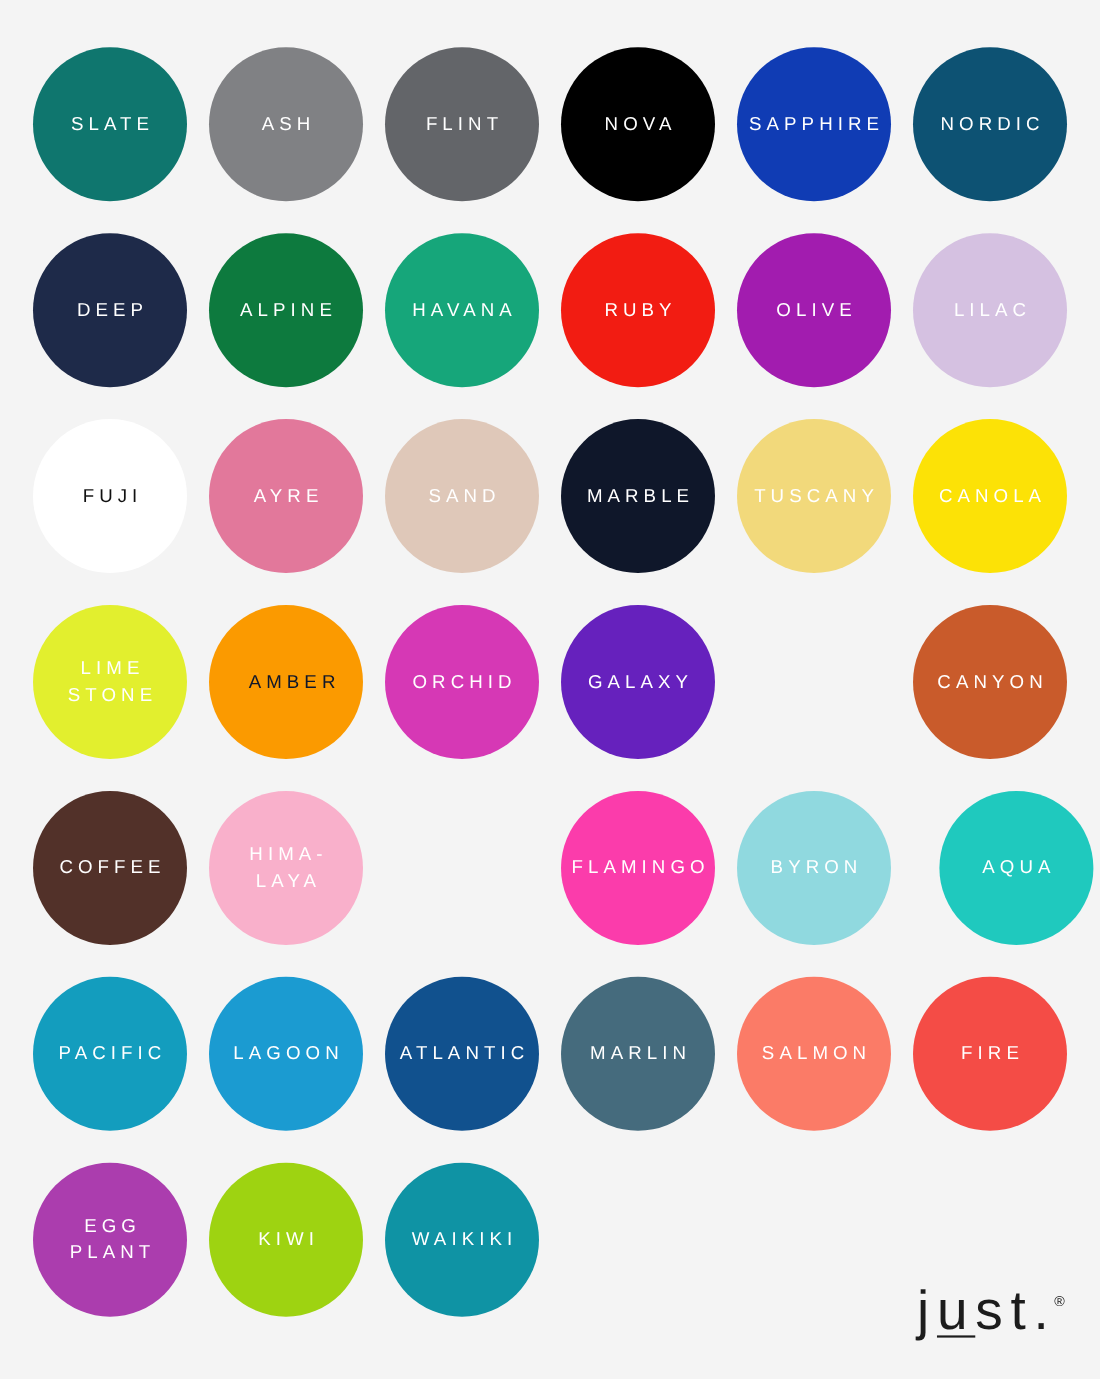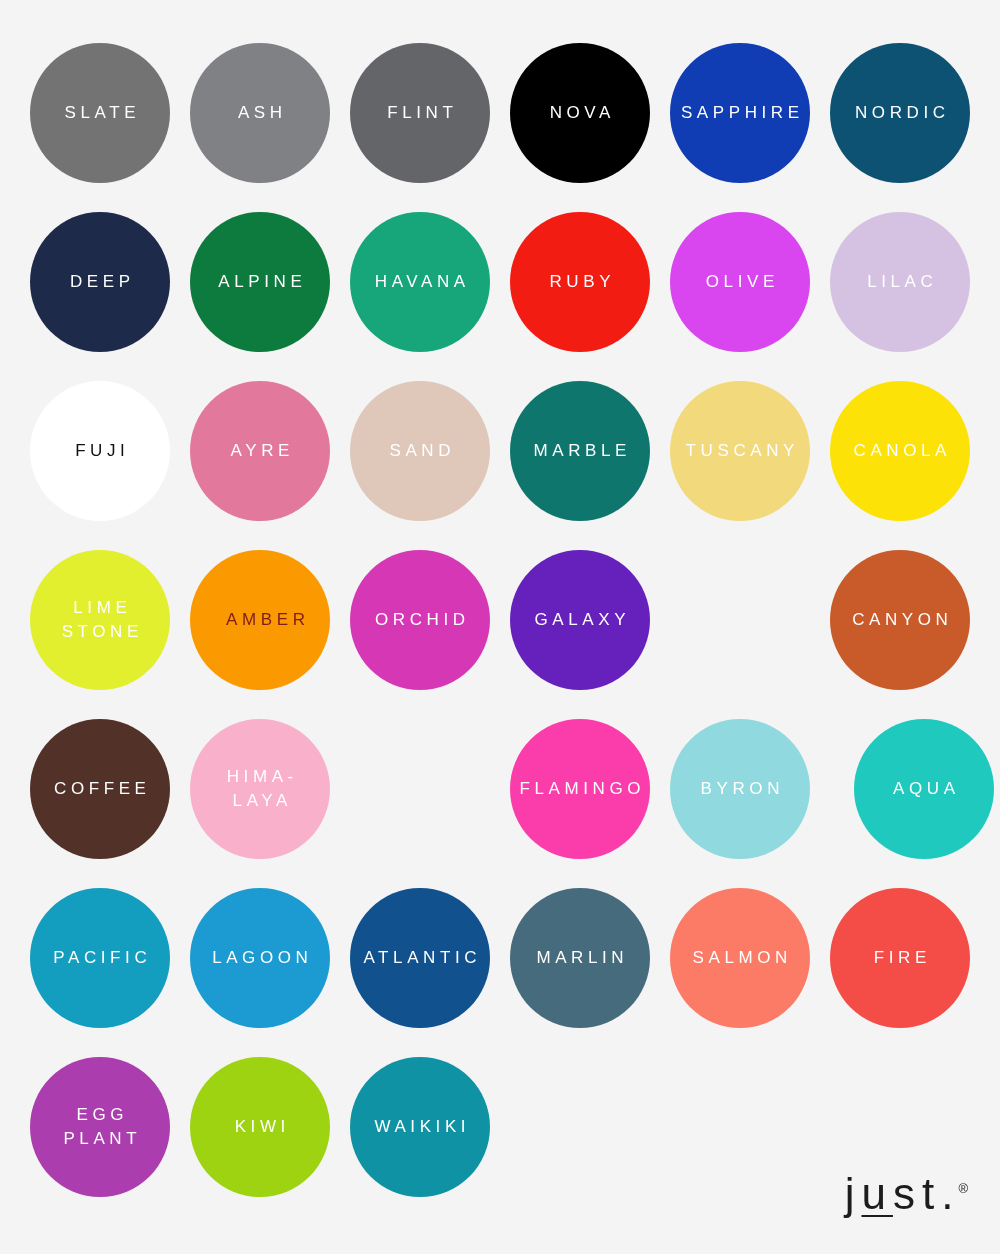--- a/index.html
+++ b/index.html
@@ -77,21 +77,21 @@
     position: absolute;
     right: 32px;
     bottom: 38px;
     display: flex;
     align-items: flex-start;
     color: #1c1c1c;
   }
 
   .brand-wordmark {
     font-family: "Liberation Sans", sans-serif;
-    font-size: 44px;
+    font-size: 50px;
     font-weight: 300;
     letter-spacing: 7px;
     line-height: 1;
     color: #1c1c1c;
   }
 
   .brand-wordmark .logo-u {
     text-decoration: underline;
     text-underline-offset: 6px;
     text-decoration-thickness: 2px;
@@ -105,21 +105,21 @@
     margin-left: -2px;
     color: #1c1c1c;
   }
 </style>
 </head>
 <body>
 
 <div class="palette-board">
   <div class="swatch-grid" id="swatch-grid">
       <div class="swatch-row" style="top: 43px;">
-        <div class="swatch" title="SLATE" style="left: 30px; background: #737373;">
+        <div class="swatch" title="SLATE" style="left: 30px; background: #0f766e;">
           <span class="swatch-label" style="color: rgb(255, 255, 255);">
             <span class="label-line">SLATE</span>
           </span>
         </div>
         <div class="swatch" title="ASH" style="left: 190px; background: rgb(128, 129, 132);">
           <span class="swatch-label" style="color: rgb(255, 255, 255);">
             <span class="label-line">ASH</span>
           </span>
         </div>
         <div class="swatch" title="FLINT" style="left: 350px; background: rgb(99, 101, 105);">
@@ -157,21 +157,21 @@
         <div class="swatch" title="HAVANA" style="left: 350px; background: rgb(22, 166, 122);">
           <span class="swatch-label" style="color: rgb(255, 255, 255);">
             <span class="label-line">HAVANA</span>
           </span>
         </div>
         <div class="swatch" title="RUBY" style="left: 510px; background: rgb(242, 28, 18);">
           <span class="swatch-label" style="color: rgb(255, 255, 255);">
             <span class="label-line">RUBY</span>
           </span>
         </div>
-        <div class="swatch" title="OLIVE" style="left: 670px; background: #d946ef;">
+        <div class="swatch" title="OLIVE" style="left: 670px; background: #a21caf;">
           <span class="swatch-label" style="color: rgb(255, 255, 255);">
             <span class="label-line">OLIVE</span>
           </span>
         </div>
         <div class="swatch" title="LILAC" style="left: 830px; background: rgb(213, 193, 225);">
           <span class="swatch-label" style="color: rgb(255, 255, 255);">
             <span class="label-line">LILAC</span>
           </span>
         </div>
       </div>
@@ -184,21 +184,21 @@
         <div class="swatch" title="AYRE" style="left: 190px; background: rgb(226, 120, 155);">
           <span class="swatch-label" style="color: rgb(255, 255, 255);">
             <span class="label-line">AYRE</span>
           </span>
         </div>
         <div class="swatch" title="SAND" style="left: 350px; background: rgb(223, 200, 185);">
           <span class="swatch-label" style="color: rgb(255, 255, 255);">
             <span class="label-line">SAND</span>
           </span>
         </div>
-        <div class="swatch" title="MARBLE" style="left: 510px; background: #0f766e;">
+        <div class="swatch" title="MARBLE" style="left: 510px; background: #0f172a;">
           <span class="swatch-label" style="color: rgb(255, 255, 255);">
             <span class="label-line">MARBLE</span>
           </span>
         </div>
         <div class="swatch" title="TUSCANY" style="left: 670px; background: rgb(242, 217, 123);">
           <span class="swatch-label" style="color: rgb(255, 255, 255);">
             <span class="label-line">TUSCANY</span>
           </span>
         </div>
         <div class="swatch" title="CANOLA" style="left: 830px; background: rgb(252, 226, 6);">
@@ -208,21 +208,21 @@
         </div>
       </div>
       <div class="swatch-row" style="top: 550px;">
         <div class="swatch" title="LIME STONE" style="left: 30px; background: rgb(226, 239, 46);">
           <span class="swatch-label two-line" style="color: rgb(255, 255, 255);">
             <span class="label-line">LIME</span>
             <span class="label-line">STONE</span>
           </span>
         </div>
         <div class="swatch" title="AMBER" style="left: 190px; background: rgb(251, 154, 0);">
-          <span class="swatch-label" style="color: #7f1d1d; margin-left: 11px;">
+          <span class="swatch-label" style="color: #0f172a; margin-left: 11px;">
             <span class="label-line">AMBER</span>
           </span>
         </div>
         <div class="swatch" title="ORCHID" style="left: 350px; background: rgb(214, 56, 181);">
           <span class="swatch-label" style="color: rgb(255, 255, 255);">
             <span class="label-line">ORCHID</span>
           </span>
         </div>
         <div class="swatch" title="GALAXY" style="left: 510px; background: rgb(102, 33, 189);">
           <span class="swatch-label" style="color: rgb(255, 255, 255);">

